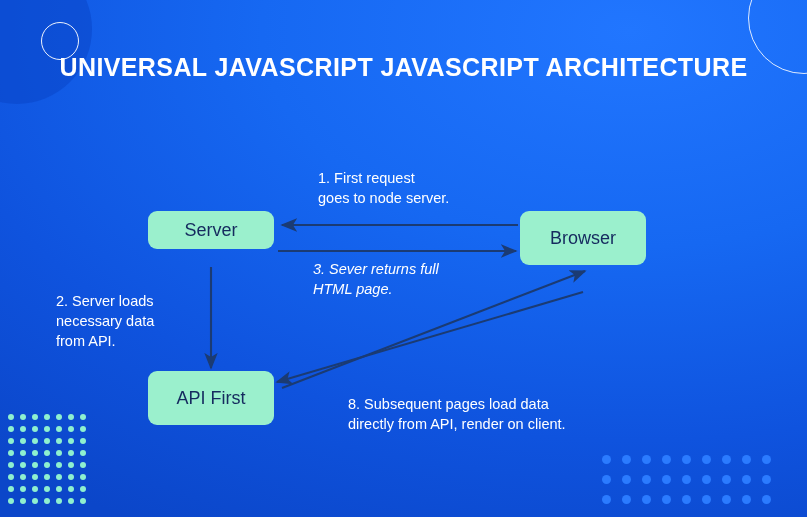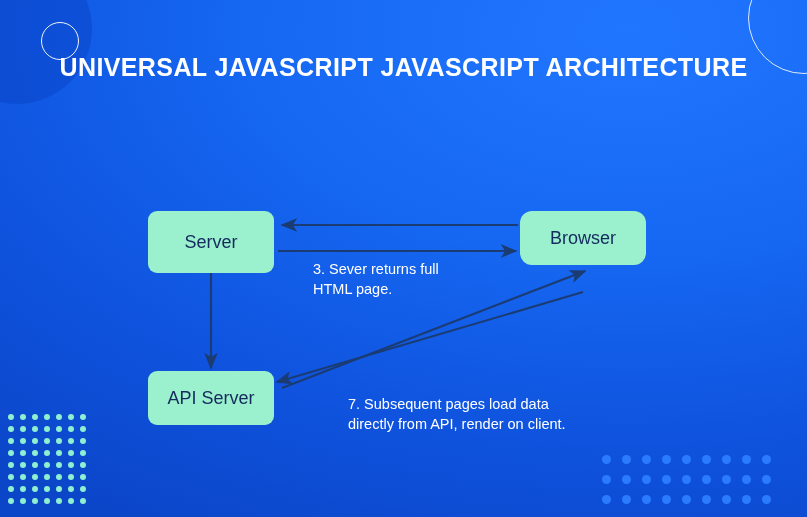--- a/index.html
+++ b/index.html
@@ -99,22 +99,22 @@
     position: absolute;
     background: #9bf0cd;
     border-radius: 9px;
     color: #152a5e;
     font-size: 18px;
     display: flex;
     align-items: center;
     justify-content: center;
     box-sizing: border-box;
   }
-  #node-server   { left: 148px; top: 211px; width: 126px; height: 62px; }
-  #node-browser  { left: 520px; top: 211px; width: 126px; height: 54px; border-radius: 12px; }
+  #node-server   { left: 148px; top: 211px; width: 126px; height: 38px; }
+  #node-browser  { left: 520px; top: 211px; width: 126px; height: 54px; }
   #node-apiserver{ left: 148px; top: 371px; width: 126px; height: 54px; }
 
   
   #arrows {
     position: absolute;
     left: 0;
     top: 0;
     width: 807px;
     height: 517px;
     pointer-events: none;
@@ -123,21 +123,21 @@
   
   .step-label {
     position: absolute;
     color: #ffffff;
     font-size: 14.5px;
     line-height: 20px;
     white-space: pre-line;
   }
   #label-1 { left: 318px; top: 168px; text-align: left; }
   #label-2 { left: 56px;  top: 291px; }
-  #label-3 { left: 313px; top: 259px; }
+  #label-3 { left: 313px; top: 259px; font-style: italic; }
   #label-4 { left: 554px; top: 292px; }
   #label-5 { left: 348px; top: 394px; }
 </style>
 </head>
 <body>
 
 <div id="stage">
 
   <div class="deco-blob-tl"></div>
   <div class="deco-ring-tl"></div>
@@ -253,21 +253,26 @@
     </g>
   </svg>
 
   <div class="node" id="node-server">
     <span>Server</span>
   </div>
   <div class="node" id="node-browser">
     <span>Browser</span>
   </div>
   <div class="node" id="node-apiserver">
-    <span>API Server</span>
+    <span>API First</span>
   </div>
 
+  <div class="step-label" id="label-1">1.  First request
+goes to node server.</div>
+  <div class="step-label" id="label-2">2. Server loads
+necessary data
+from API.</div>
   <div class="step-label" id="label-3">3.  Sever returns full
 HTML page.</div>
-  <div class="step-label" id="label-5">7. Subsequent pages load data
+  <div class="step-label" id="label-5">8. Subsequent pages load data
 directly from API, render on client.</div>
 
 </div>
 
 </body></html>

